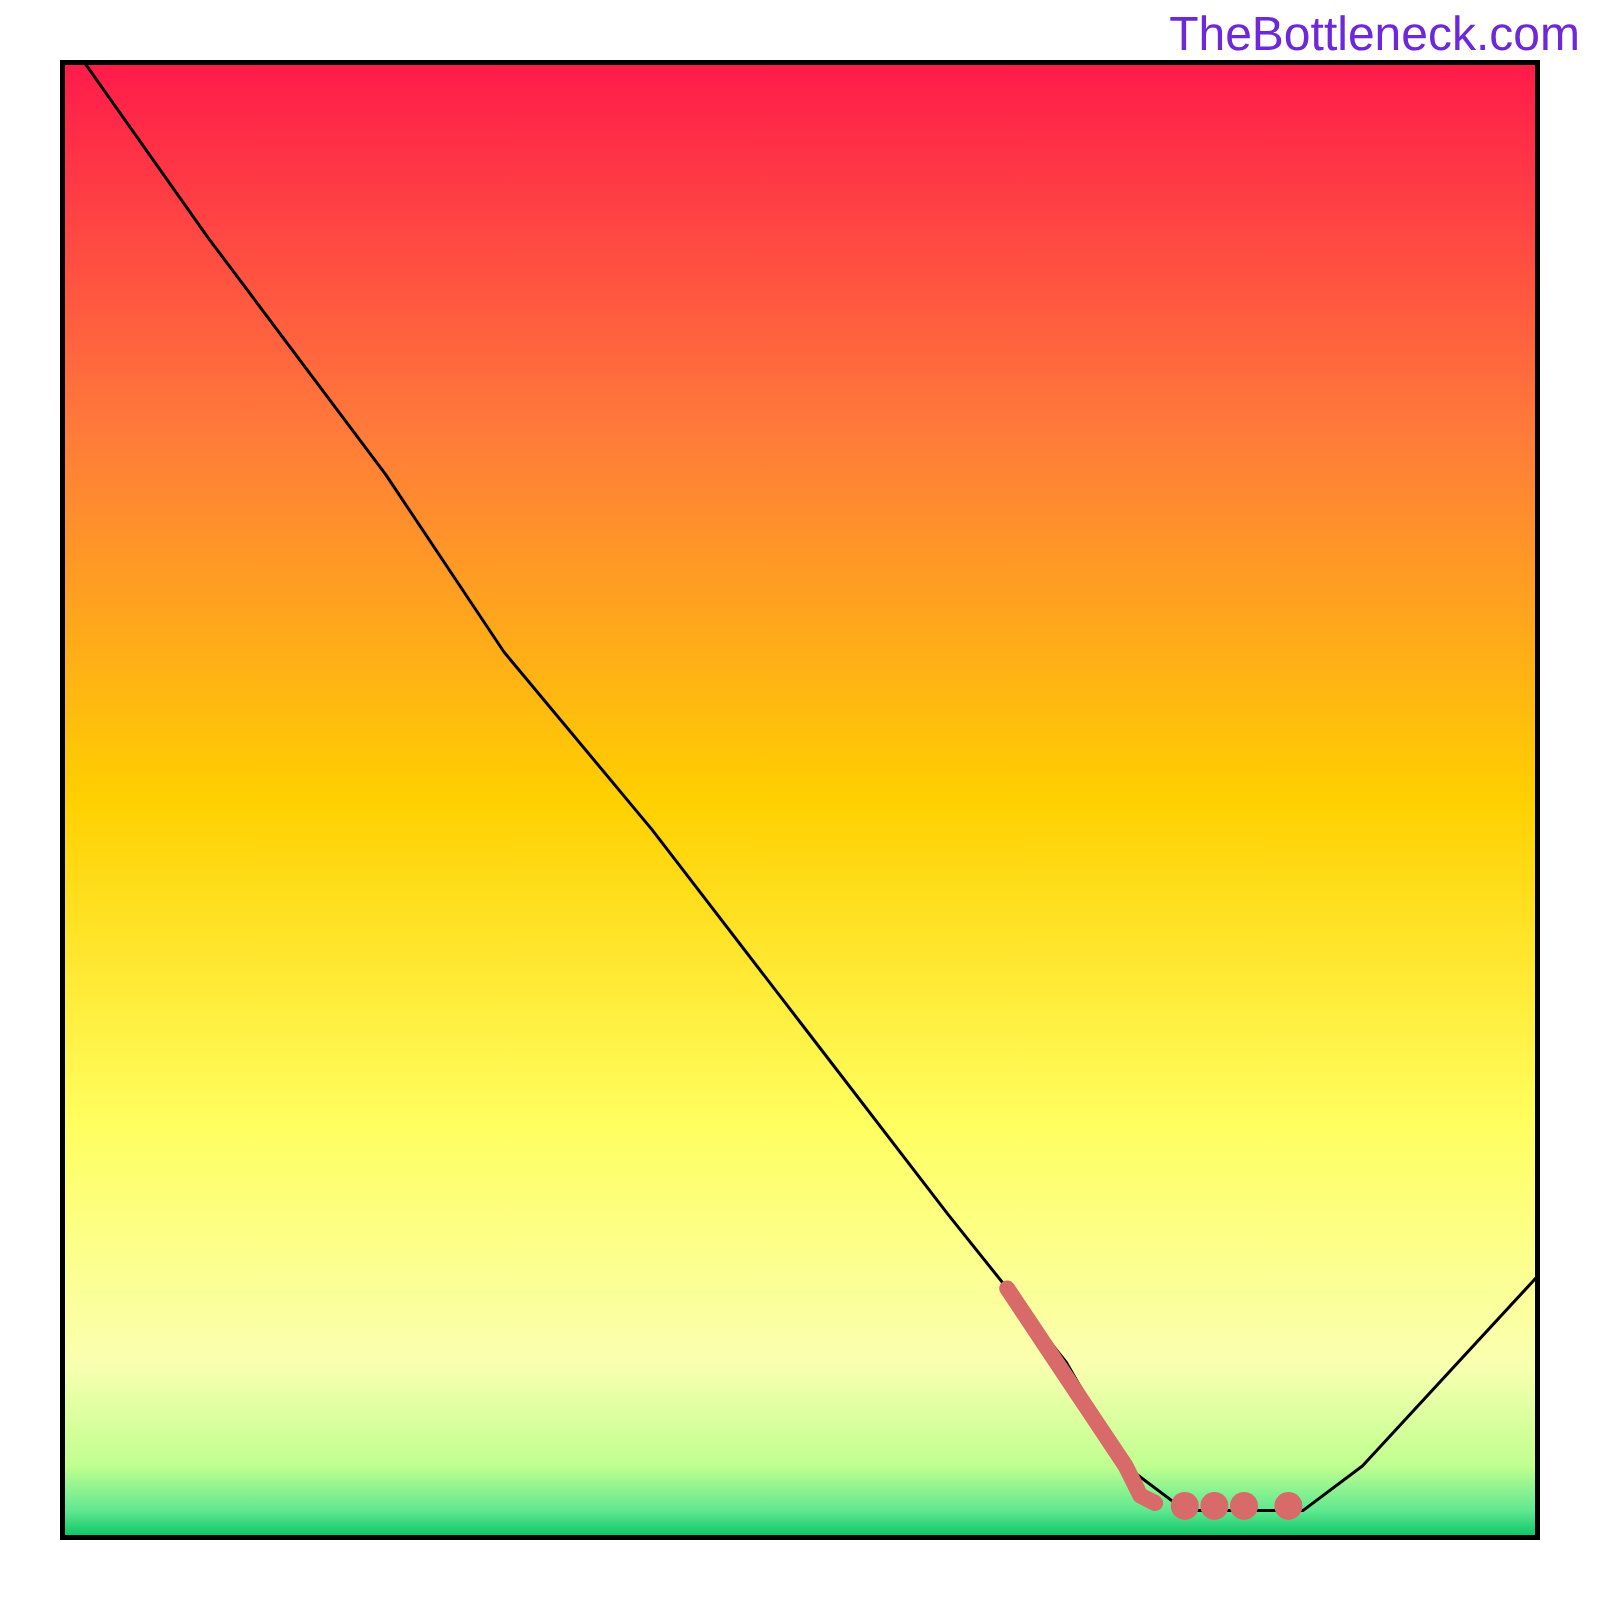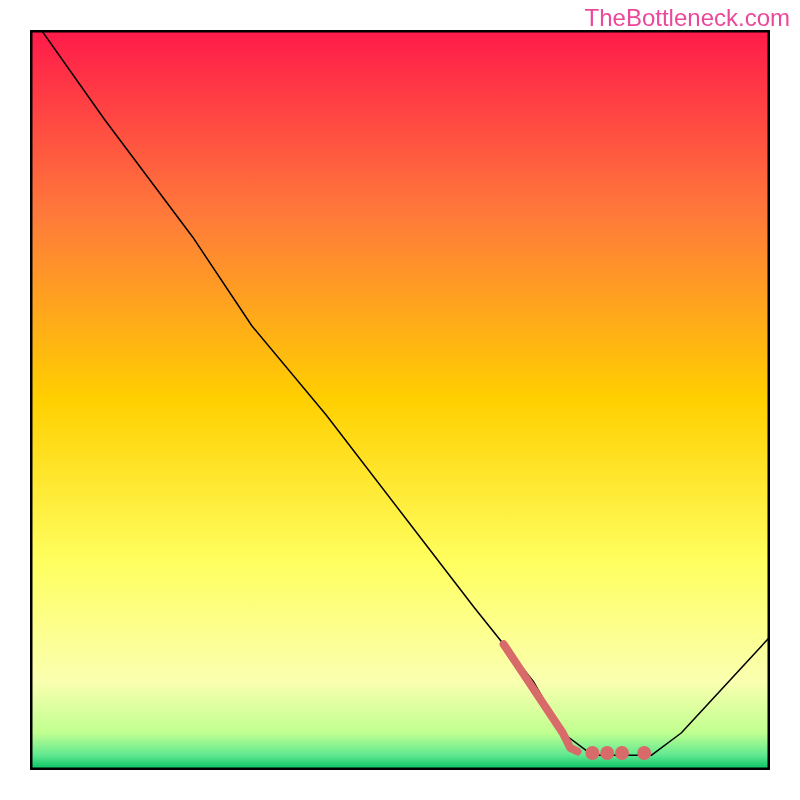--- a/index.html
+++ b/index.html
@@ -8,21 +8,21 @@
     width: 800px;
     height: 800px;
     background: #ffffff;
     font-family: Arial, sans-serif;
     position: relative;
   }
   .watermark {
     position: absolute;
     top: 4px;
     right: 10px;
-    color: #ec4899;
+    color: #6d28d9;
     font-size: 24px;
     font-weight: normal;
     font-family: Arial, sans-serif;
     z-index: 10;
   }
   .chart-area {
     position: absolute;
     top: 30px;
     left: 30px;
     width: 740px;

